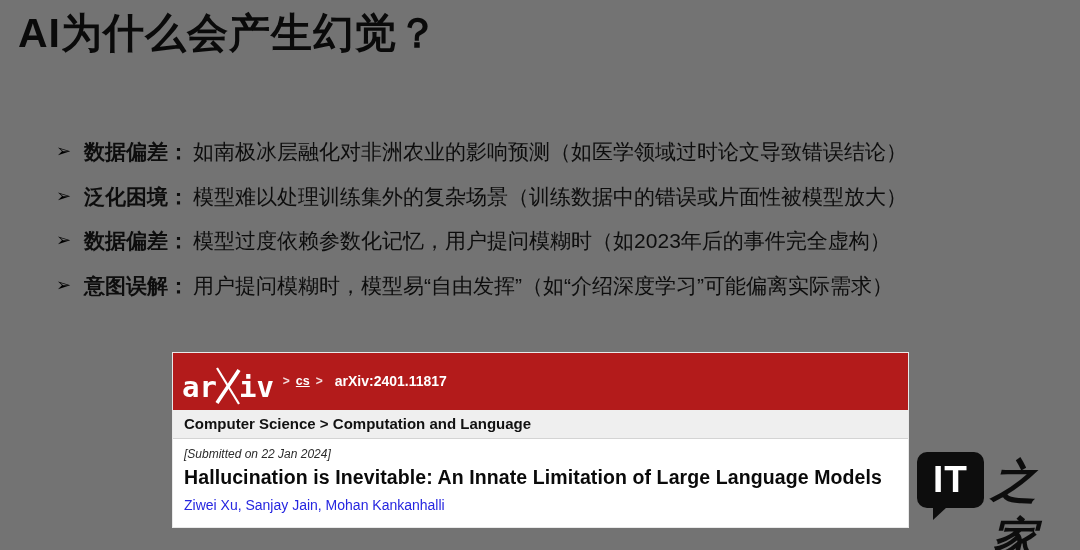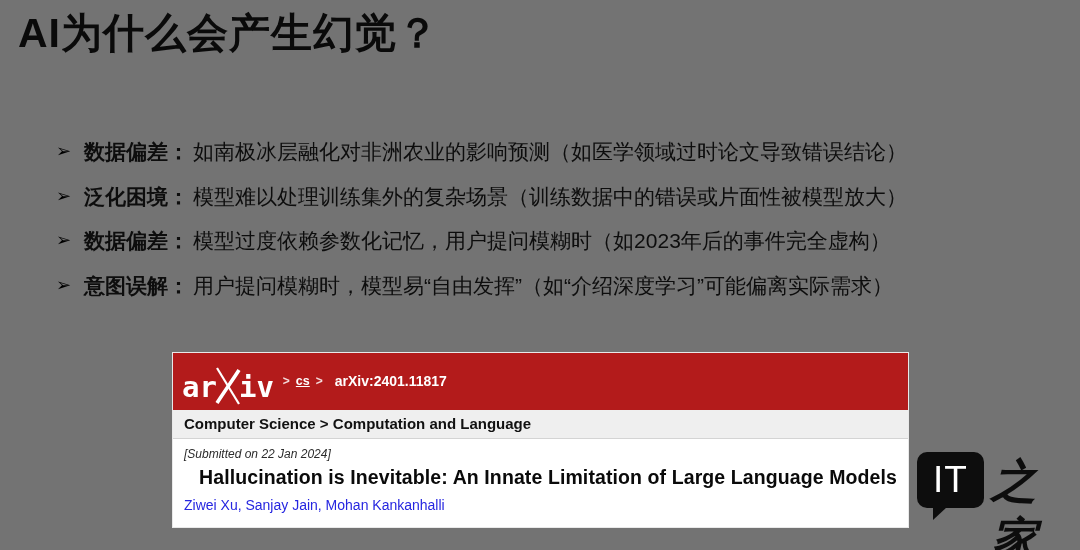--- a/index.html
+++ b/index.html
@@ -70,37 +70,36 @@
     font-weight:700; font-size:15px; color:#111;
   }
   .arxiv-submitted {
     margin:8px 11px 0;
     font-style:italic; font-size:12px; color:#2b2b2b;
   }
   .arxiv-paper-title {
     margin:5px 11px 0;
     font-size:19.5px; font-weight:700; color:#0a0a0a;
     letter-spacing:0.1px;
-    text-align:right;
   }
   .arxiv-authors {
     margin:8px 11px 14px;
     font-size:14px; color:#2626e0; cursor:pointer;
   }
 
   
   .watermark { position:absolute; left:917px; top:452px; width:160px; }
   .wm-row { display:flex; align-items:flex-start; }
   .wm-bubble {
     position:relative; width:71px; height:56px;
     background:#0d0d0d; border-radius:10px;
     display:flex; align-items:center; justify-content:center;
   }
   .wm-bubble .it {
-    color:#fff; font-weight:400; font-size:37px; letter-spacing:1px;
+    color:#fff; font-weight:700; font-size:37px; letter-spacing:1px;
     font-family:"Liberation Sans", sans-serif;
   }
   .wm-tail {
     position:absolute; bottom:-12px; left:16px;
     width:0; height:0;
     border-top:13px solid #0d0d0d;
     border-right:14px solid transparent;
   }
   .wm-zhijia {
     font-family:"DejaVu Serif","Liberation Serif",serif;

